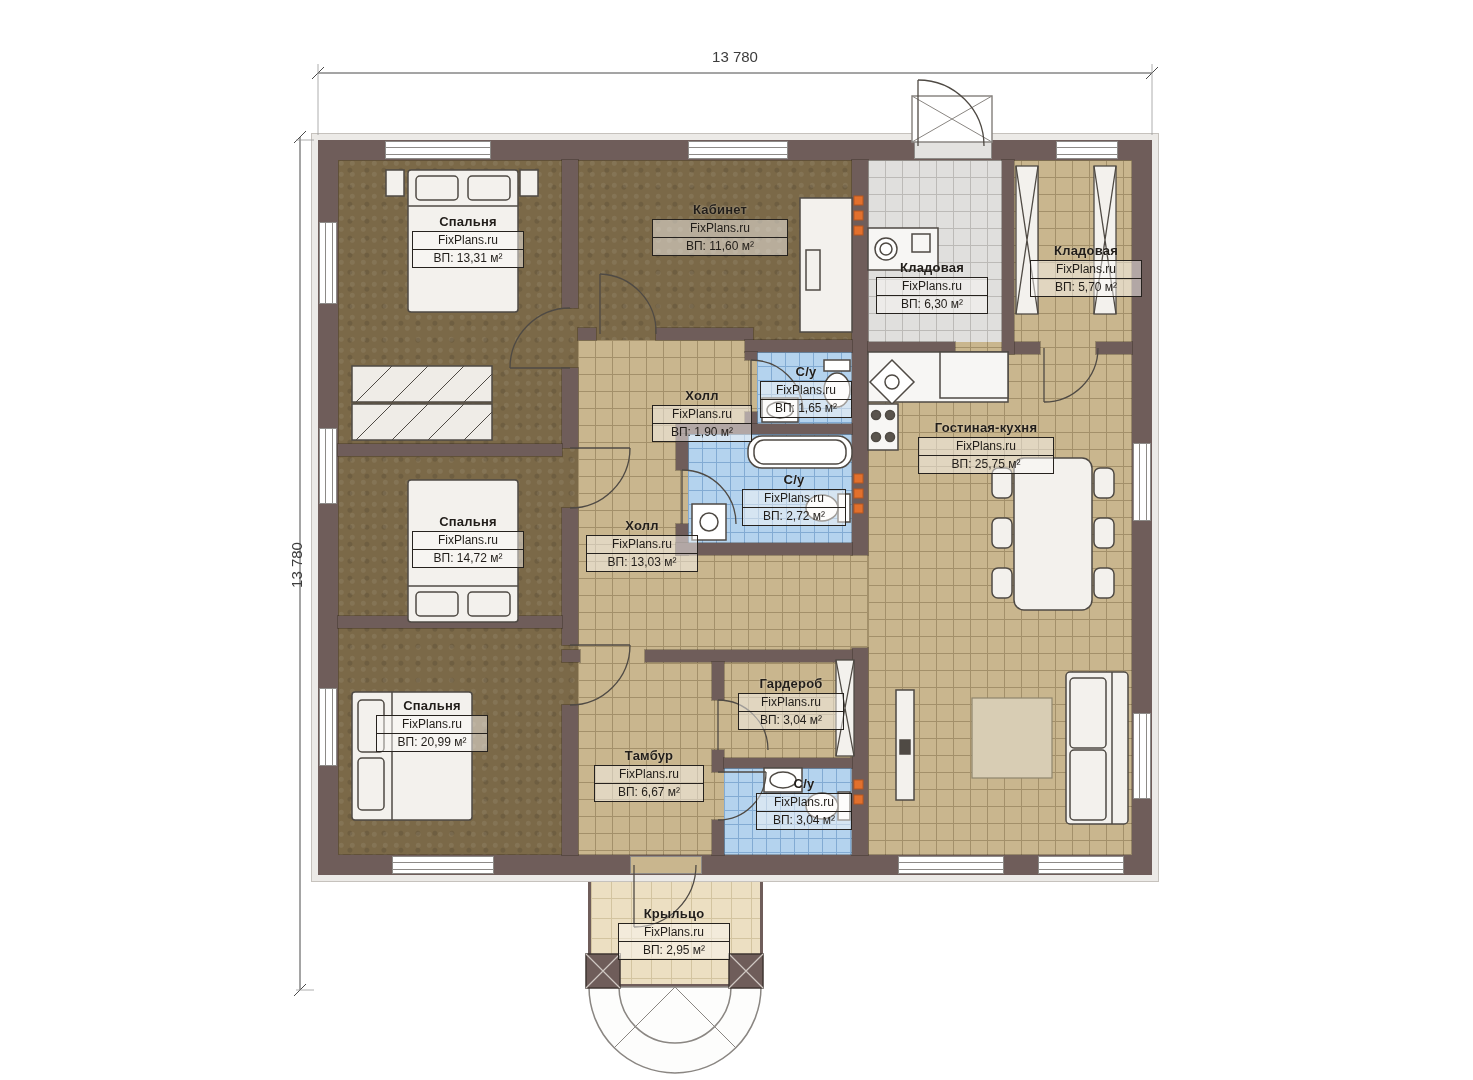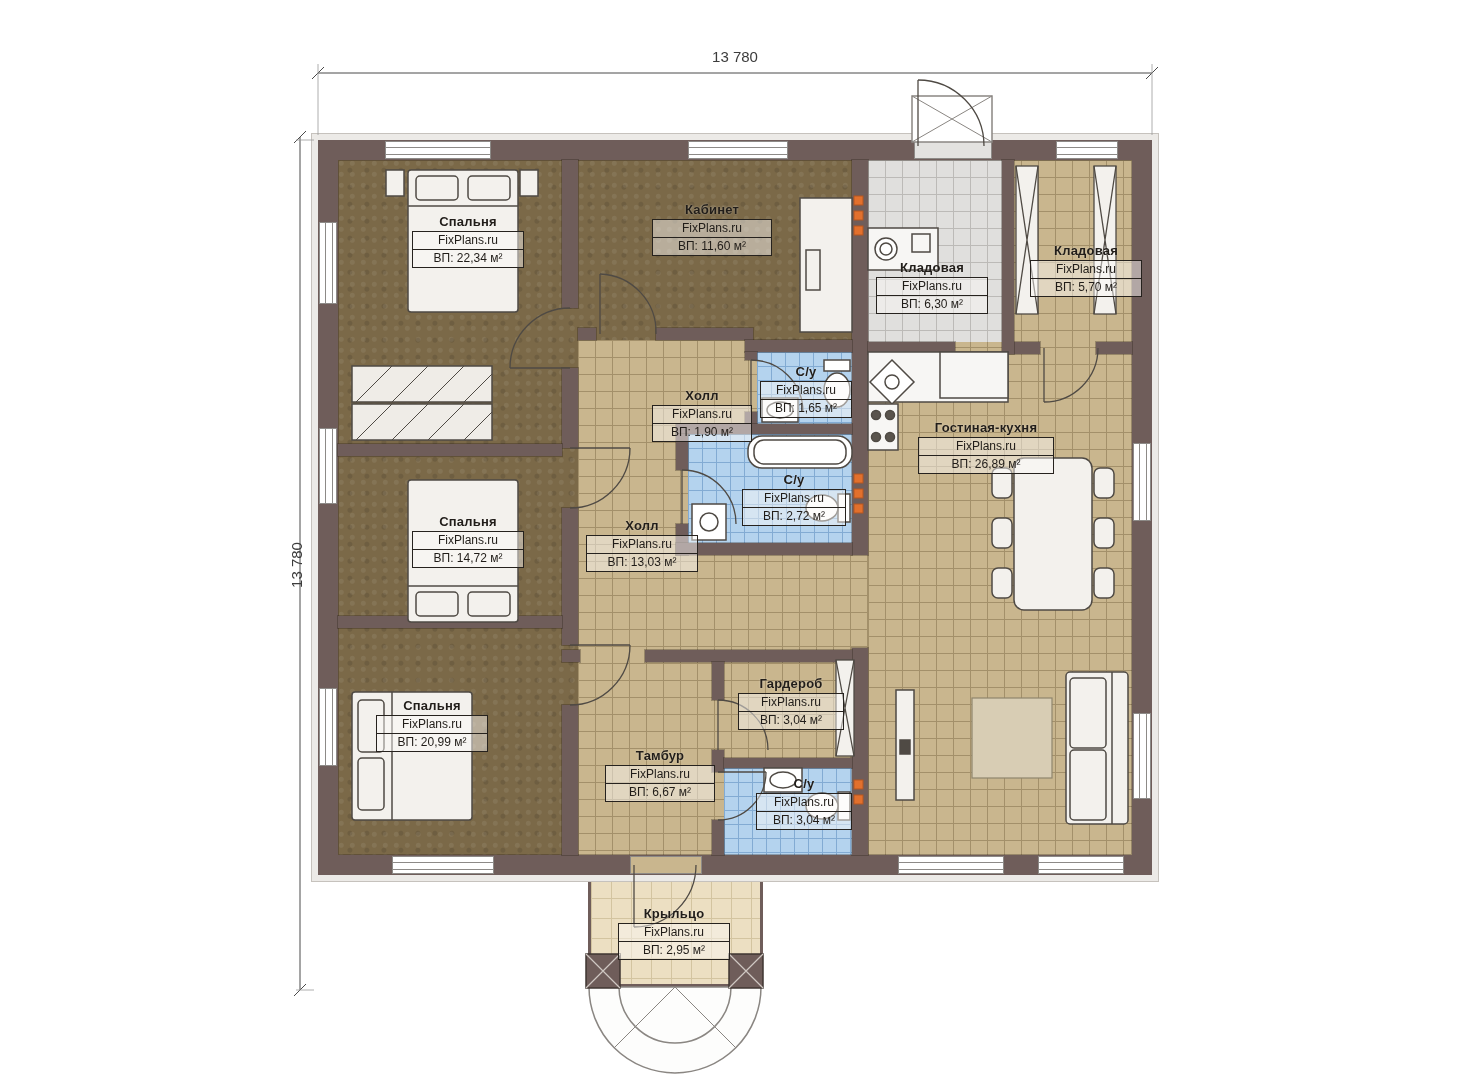--- a/index.html
+++ b/index.html
@@ -313,38 +313,38 @@
         <rect x="854" y="504" width="9" height="9"></rect>
       <rect x="854" y="780" width="9" height="9"></rect>
         <rect x="854" y="795" width="9" height="9"></rect>
     </g>
   </svg>
 
   <div class="room-label" style="left:412px;top:214px;width:112px;">
     <div class="room-name">Спальня</div>
     <div class="room-box">
         <div class="room-brand">FixPlans.ru</div>
-    <div class="room-area">ВП: 22,34 м²</div>
+    <div class="room-area">ВП: 13,31 м²</div>
       </div>
   </div>
   <div class="room-label" style="left:412px;top:514px;width:112px;">
     <div class="room-name">Спальня</div>
     <div class="room-box">
         <div class="room-brand">FixPlans.ru</div>
     <div class="room-area">ВП: 14,72 м²</div>
       </div>
   </div>
   <div class="room-label" style="left:376px;top:698px;width:112px;">
     <div class="room-name">Спальня</div>
     <div class="room-box">
         <div class="room-brand">FixPlans.ru</div>
     <div class="room-area">ВП: 20,99 м²</div>
       </div>
   </div>
-  <div class="room-label" style="left:652px;top:202px;width:120px;">
+  <div class="room-label" style="left:652px;top:202px;width:136px;">
     <div class="room-name">Кабинет</div>
     <div class="room-box">
         <div class="room-brand">FixPlans.ru</div>
     <div class="room-area">ВП: 11,60 м²</div>
       </div>
   </div>
   <div class="room-label" style="left:876px;top:260px;width:112px;">
     <div class="room-name">Кладовая</div>
     <div class="room-box">
         <div class="room-brand">FixPlans.ru</div>
@@ -383,31 +383,31 @@
     <div class="room-name">С/у</div>
     <div class="room-box">
         <div class="room-brand">FixPlans.ru</div>
     <div class="room-area">ВП: 2,72 м²</div>
       </div>
   </div>
   <div class="room-label" style="left:918px;top:420px;width:136px;">
     <div class="room-name">Гостиная-кухня</div>
     <div class="room-box">
         <div class="room-brand">FixPlans.ru</div>
-    <div class="room-area">ВП: 26,89 м²</div>
+    <div class="room-area">ВП: 25,75 м²</div>
       </div>
   </div>
   <div class="room-label" style="left:738px;top:676px;width:106px;">
     <div class="room-name">Гардероб</div>
     <div class="room-box">
         <div class="room-brand">FixPlans.ru</div>
     <div class="room-area">ВП: 3,04 м²</div>
       </div>
   </div>
-  <div class="room-label" style="left:594px;top:748px;width:110px;margin-left:11px;">
+  <div class="room-label" style="left:594px;top:748px;width:110px;">
     <div class="room-name">Тамбур</div>
     <div class="room-box">
         <div class="room-brand">FixPlans.ru</div>
     <div class="room-area">ВП: 6,67 м²</div>
       </div>
   </div>
   <div class="room-label" style="left:756px;top:776px;width:96px;">
     <div class="room-name">С/у</div>
     <div class="room-box">
         <div class="room-brand">FixPlans.ru</div>

